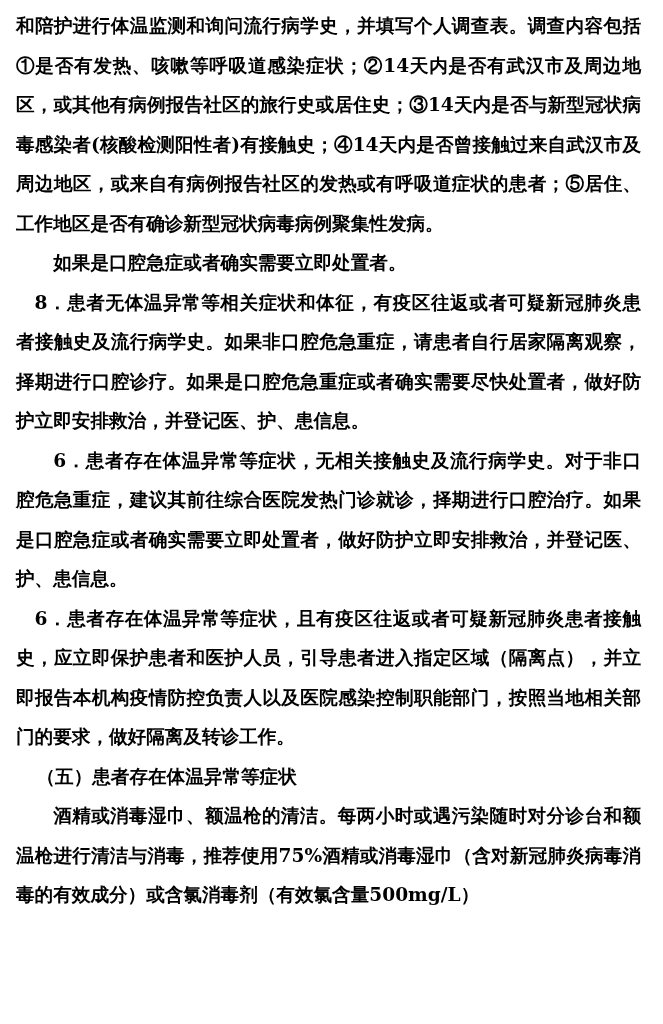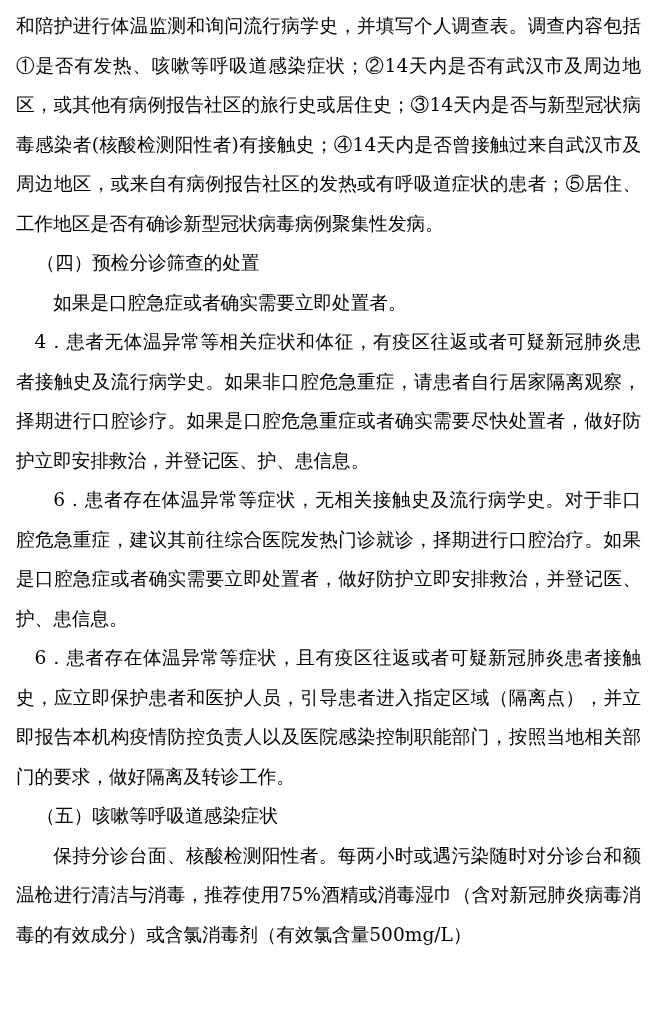--- a/index.html
+++ b/index.html
@@ -21,40 +21,39 @@
     padding: 6px 22px 0 16px;
     background: #ffffff;
   }
   .para {
     font-size: 18.6px;
     line-height: 39.5px;
     text-align: justify;
     text-justify: inter-ideograph;
     margin: 0;
     letter-spacing: 0px;
-    font-weight: 400;
+    font-weight: 700;
   }
   .indent2 {
     text-indent: 2em;
   }
   .indent1 {
     text-indent: 1em;
   }
   .noindent {
     text-indent: 0;
   }
   .heading {
     text-indent: 1.1em;
   }
 </style>
 </head>
 <body>
 
 <div class="page">
   <p class="para noindent">和陪护进行体温监测和询问流行病学史，并填写个人调查表。调查内容包括①是否有发热、咳嗽等呼吸道感染症状；②14天内是否有武汉市及周边地区，或其他有病例报告社区的旅行史或居住史；③14天内是否与新型冠状病毒感染者(核酸检测阳性者)有接触史；④14天内是否曾接触过来自武汉市及周边地区，或来自有病例报告社区的发热或有呼吸道症状的患者；⑤居住、工作地区是否有确诊新型冠状病毒病例聚集性发病。</p>
-  <p class="para heading">（四）预检分诊筛查的处置</p>
   <p class="para indent2">如果是口腔急症或者确实需要立即处置者。</p>
-  <p class="para indent1">4．患者无体温异常等相关症状和体征，有疫区往返或者可疑新冠肺炎患者接触史及流行病学史。如果非口腔危急重症，请患者自行居家隔离观察，择期进行口腔诊疗。如果是口腔危急重症或者确实需要尽快处置者，做好防护立即安排救治，并登记医、护、患信息。</p>
+  <p class="para indent1">8．患者无体温异常等相关症状和体征，有疫区往返或者可疑新冠肺炎患者接触史及流行病学史。如果非口腔危急重症，请患者自行居家隔离观察，择期进行口腔诊疗。如果是口腔危急重症或者确实需要尽快处置者，做好防护立即安排救治，并登记医、护、患信息。</p>
   <p class="para indent2">6．患者存在体温异常等症状，无相关接触史及流行病学史。对于非口腔危急重症，建议其前往综合医院发热门诊就诊，择期进行口腔治疗。如果是口腔急症或者确实需要立即处置者，做好防护立即安排救治，并登记医、护、患信息。</p>
   <p class="para indent1">6．患者存在体温异常等症状，且有疫区往返或者可疑新冠肺炎患者接触史，应立即保护患者和医护人员，引导患者进入指定区域（隔离点），并立即报告本机构疫情防控负责人以及医院感染控制职能部门，按照当地相关部门的要求，做好隔离及转诊工作。</p>
-  <p class="para heading">（五）咳嗽等呼吸道感染症状</p>
-  <p class="para indent2">保持分诊台面、核酸检测阳性者。每两小时或遇污染随时对分诊台和额温枪进行清洁与消毒，推荐使用75%酒精或消毒湿巾（含对新冠肺炎病毒消毒的有效成分）或含氯消毒剂（有效氯含量500mg/L）</p>
+  <p class="para heading">（五）患者存在体温异常等症状</p>
+  <p class="para indent2">酒精或消毒湿巾、额温枪的清洁。每两小时或遇污染随时对分诊台和额温枪进行清洁与消毒，推荐使用75%酒精或消毒湿巾（含对新冠肺炎病毒消毒的有效成分）或含氯消毒剂（有效氯含量500mg/L）</p>
 </div>
 
 </body></html>

